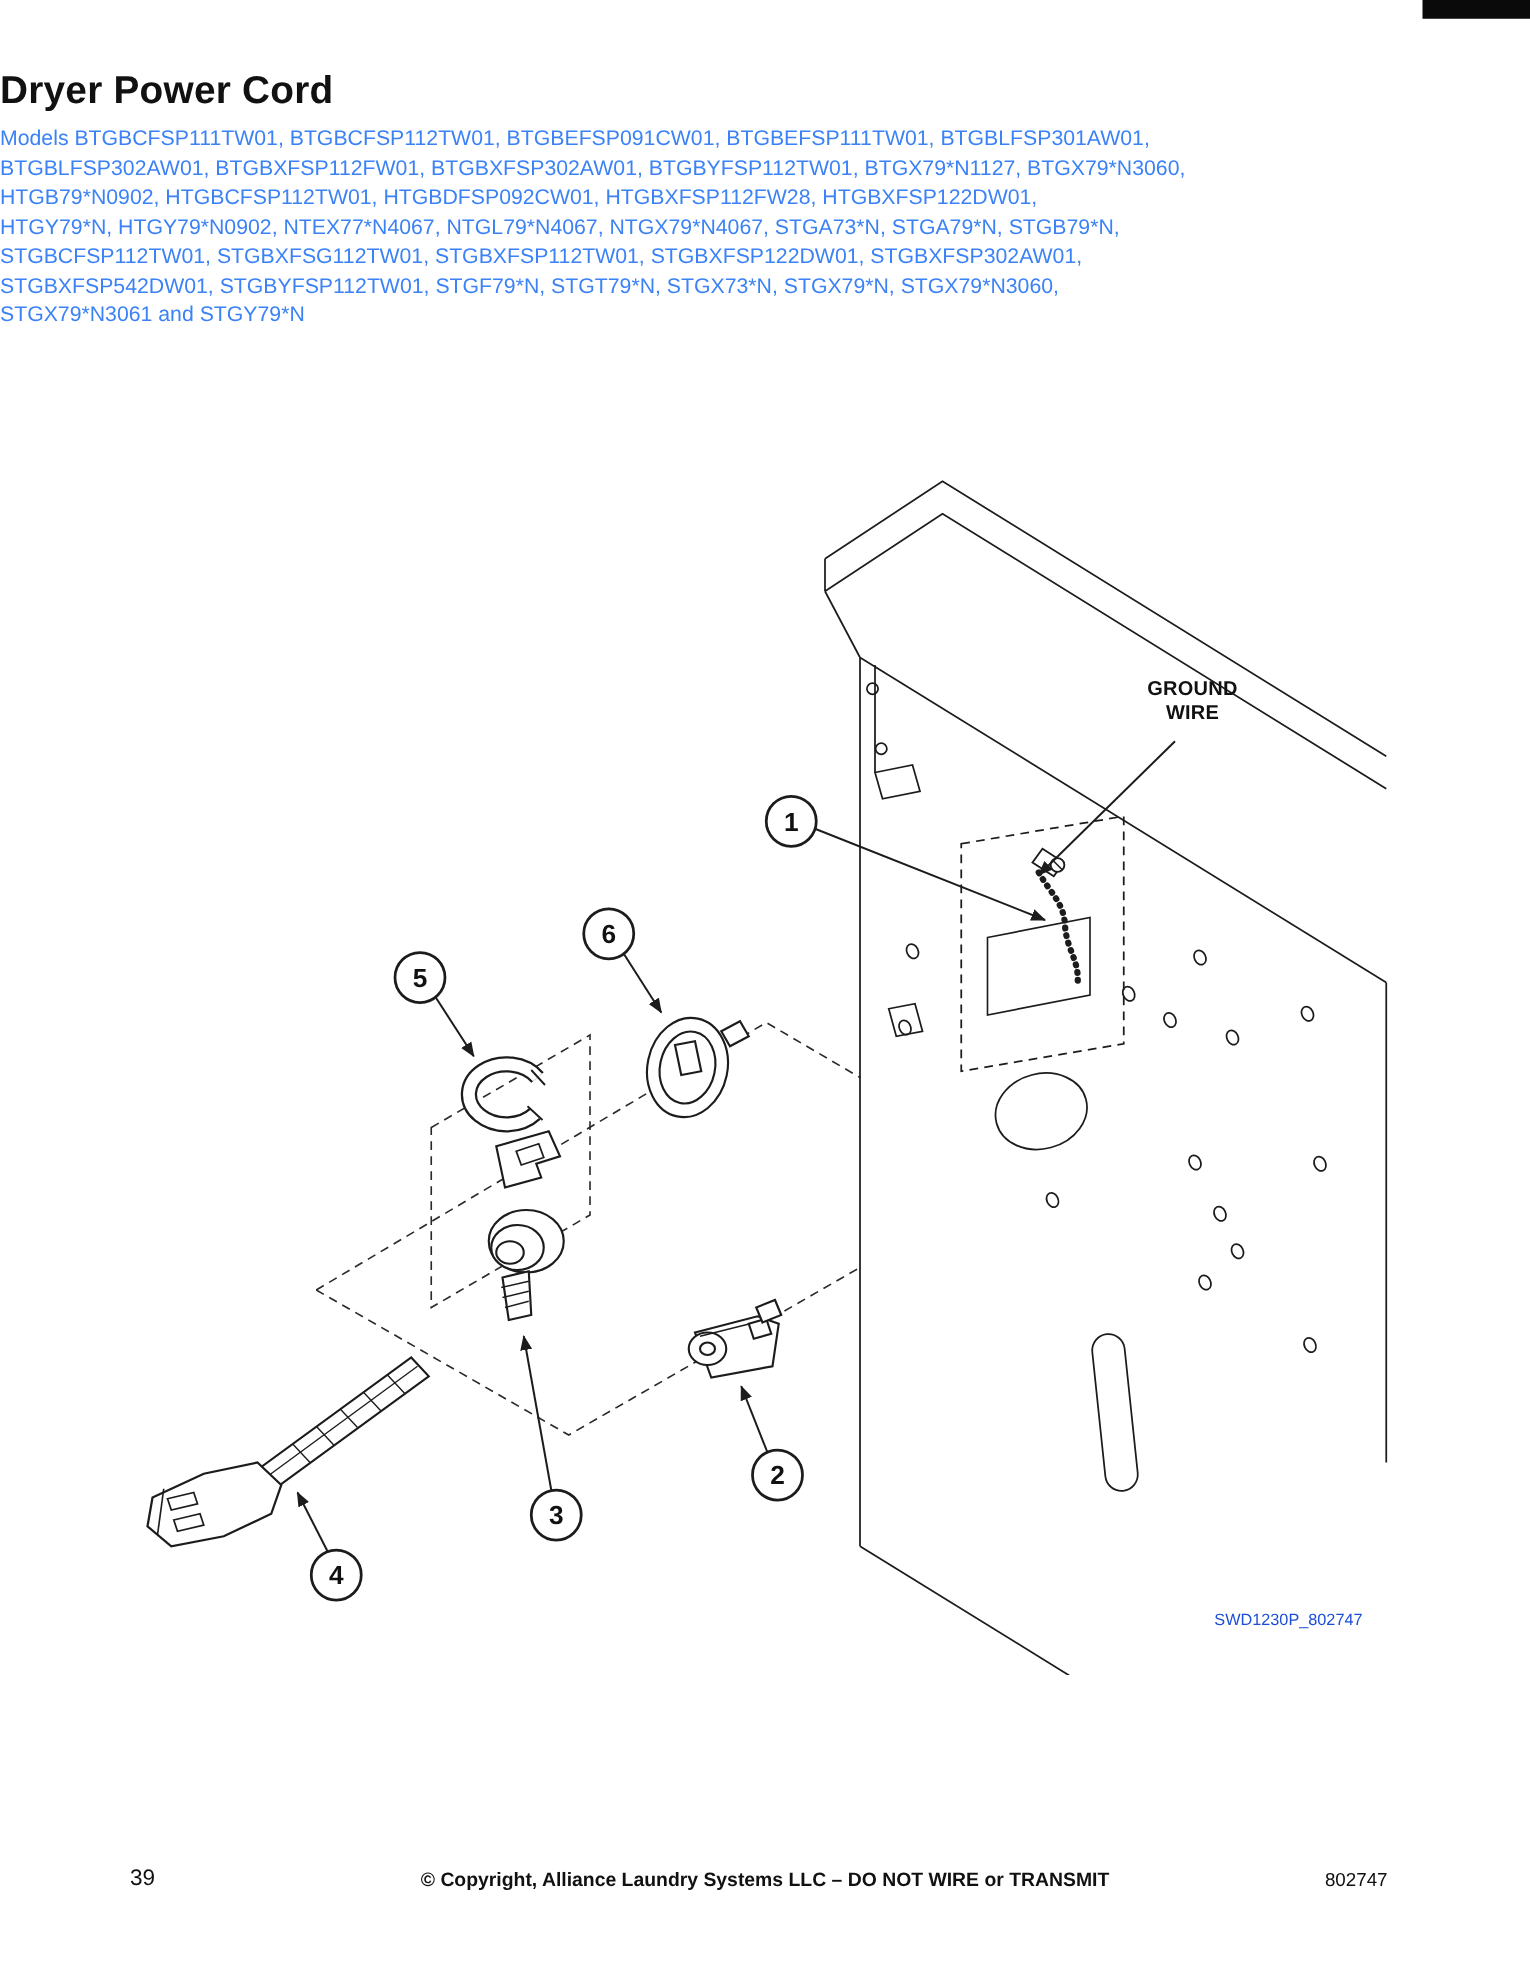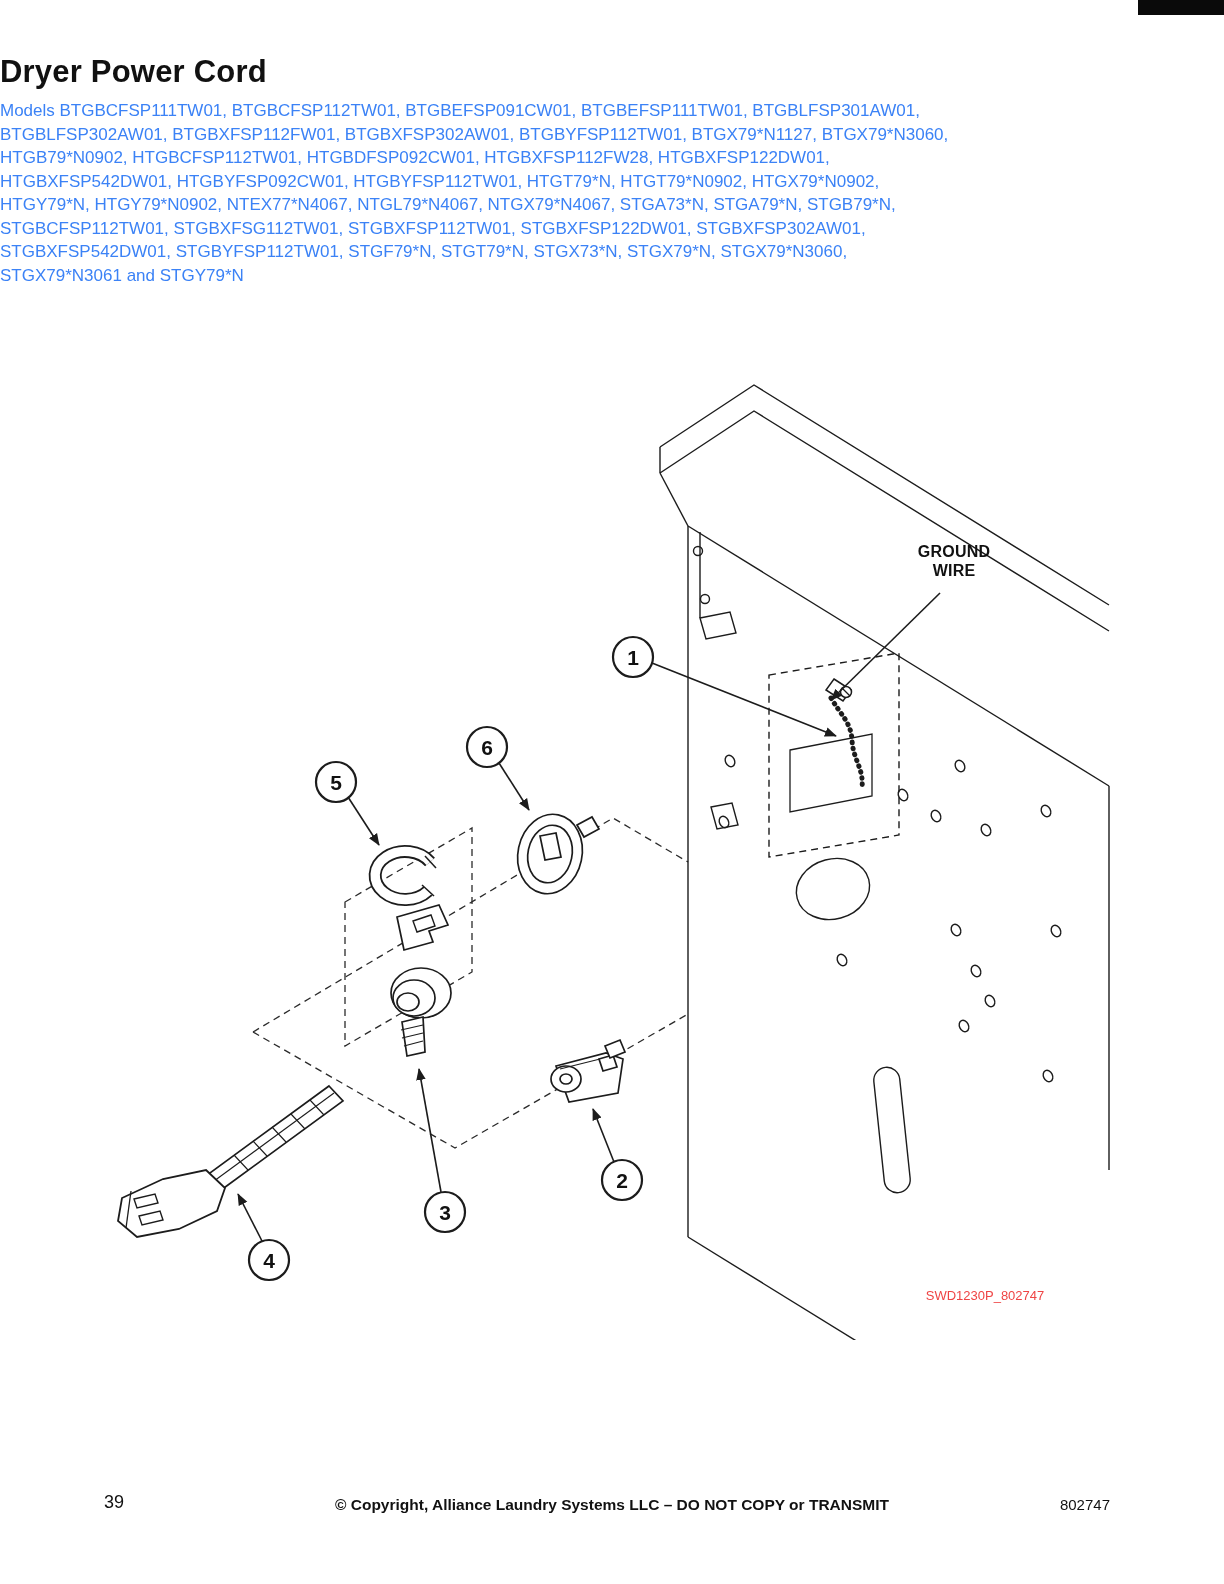--- a/index.html
+++ b/index.html
@@ -28,21 +28,21 @@
     position:absolute;top:330px;left:0;width:1224px;height:1010px;
   }
   .diagram svg{position:absolute;top:0;left:0;}
   .ground-label{
     position:absolute;left:893px;top:212px;width:122px;
     text-align:center;font-weight:bold;font-size:16px;line-height:19px;
     white-space:pre-line;letter-spacing:0.2px;
   }
   .diagram-code{
     position:absolute;top:958px;left:880px;width:210px;
-    text-align:center;font-size:13px;color:#ef4444;
+    text-align:right;font-size:13px;color:#1d4ed8;
   }
   .page-num{
     position:absolute;left:104px;top:1492px;font-size:18px;
   }
   .copyright{
     position:absolute;left:0;top:1496px;width:100%;text-align:center;
     font-size:15.5px;font-weight:bold;
   }
   .doc-num{
     position:absolute;left:1010px;top:1496px;width:100px;text-align:right;
@@ -55,21 +55,20 @@
 <div class="page">
 
   <div class="edge-tab"></div>
 
   <div class="header">
     <h1 class="title">Dryer Power Cord</h1>
     <div class="models">
       <div>Models BTGBCFSP111TW01, BTGBCFSP112TW01, BTGBEFSP091CW01, BTGBEFSP111TW01, BTGBLFSP301AW01,</div>
       <div>BTGBLFSP302AW01, BTGBXFSP112FW01, BTGBXFSP302AW01, BTGBYFSP112TW01, BTGX79*N1127, BTGX79*N3060,</div>
       <div>HTGB79*N0902, HTGBCFSP112TW01, HTGBDFSP092CW01, HTGBXFSP112FW28, HTGBXFSP122DW01,</div>
-      <div>HTGBXFSP542DW01, HTGBYFSP092CW01, HTGBYFSP112TW01, HTGT79*N, HTGT79*N0902, HTGX79*N0902,</div>
       <div>HTGY79*N, HTGY79*N0902, NTEX77*N4067, NTGL79*N4067, NTGX79*N4067, STGA73*N, STGA79*N, STGB79*N,</div>
       <div>STGBCFSP112TW01, STGBXFSG112TW01, STGBXFSP112TW01, STGBXFSP122DW01, STGBXFSP302AW01,</div>
       <div>STGBXFSP542DW01, STGBYFSP112TW01, STGF79*N, STGT79*N, STGX73*N, STGX79*N, STGX79*N3060,</div>
       <div>STGX79*N3061 and STGY79*N</div>
     </div>
   </div>
 
   <div class="diagram">
     <svg width="1224" height="1010" viewBox="0 0 1224 1010">
       <defs>
@@ -210,16 +209,16 @@
         </g>
       </g>
     </svg>
 
     <div class="ground-label">GROUND
 WIRE</div>
     <div class="diagram-code">SWD1230P_802747</div>
   </div>
 
   <div class="page-num">39</div>
-  <div class="copyright">© Copyright, Alliance Laundry Systems LLC – DO NOT COPY or TRANSMIT</div>
+  <div class="copyright">© Copyright, Alliance Laundry Systems LLC – DO NOT WIRE or TRANSMIT</div>
   <div class="doc-num">802747</div>
 
 </div>
 
 </body></html>

